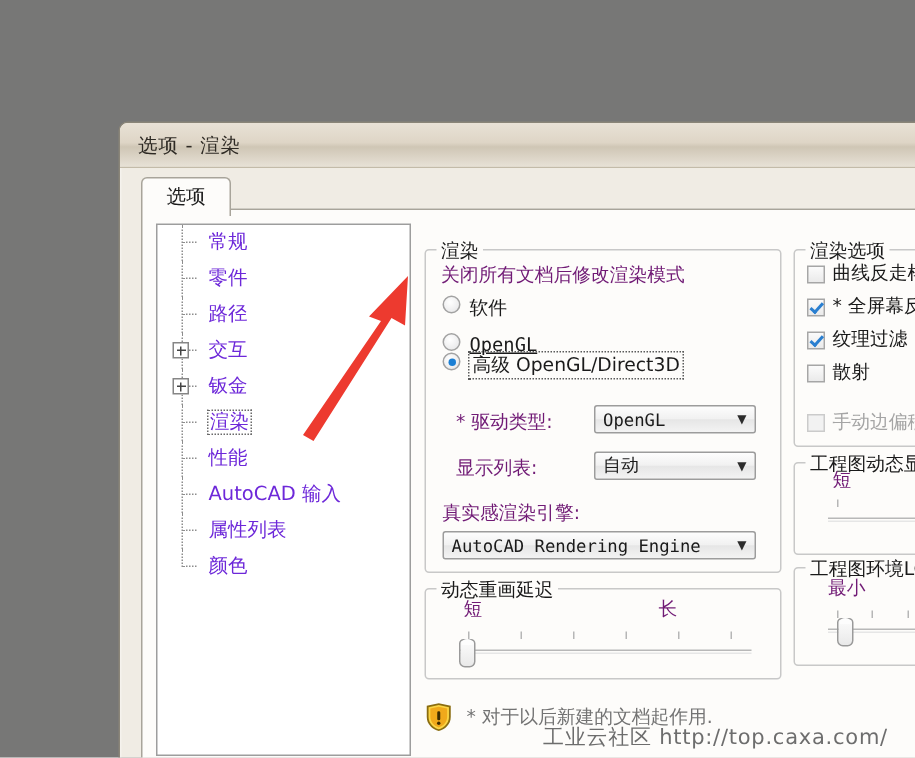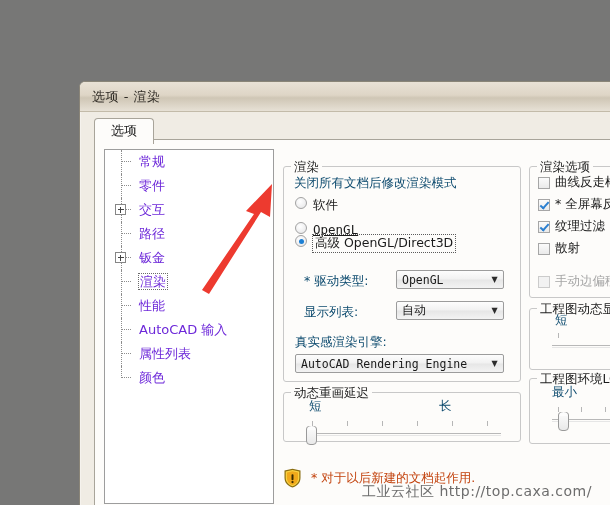--- a/index.html
+++ b/index.html
@@ -156,29 +156,29 @@
     top: -8px;
     left: 7px;
     background: #fdfcfa;
     padding: 0 3px;
     font-size: 12.5px;
     color: #1a1a1a;
     white-space: nowrap;
   }
 
   #gb-render   { left: 188px; top: 26px; width: 238px; height: 216px; }
-  #gb-redraw   { left: 188px; top: 252px; width: 238px; height: 50px; }
+  #gb-redraw   { left: 188px; top: 252px; width: 238px; height: 61px; }
   #gb-options  { left: 434px; top: 26px; width: 190px; height: 132px; }
   #gb-dyndisp  { left: 434px; top: 168px; width: 190px; height: 62px; }
   #gb-lod      { left: 434px; top: 238px; width: 190px; height: 66px; }
 
   .plain-text {
     position: absolute;
     font-size: 12.5px;
-    color: #0c4a6e;
+    color: #701a75;
     white-space: nowrap;
   }
 
   
   .radio-row {
     position: absolute;
     font-size: 12.5px;
     color: #1a1a1a;
     white-space: nowrap;
     display: flex;
@@ -331,21 +331,21 @@
     align-items: center;
   }
   #footnote .shield {
     width: 19px;
     height: 20px;
     margin-right: 9px;
     flex: 0 0 auto;
   }
   #footnote .note-text {
     font-size: 12.5px;
-    color: #c2410c;
+    color: #737373;
     white-space: nowrap;
   }
 
   
   #watermark {
     position: absolute;
     left: 362px;
     top: 483px;
     font-size: 14px;
     color: #6d6d6d;
@@ -374,22 +374,22 @@
 
   <div id="tabstrip">
     <div class="tab">选项</div>
   </div>
 
   <div id="tabpage">
 
     <div id="treepanel">
         <div class="tree-item"><span class="vline"></span><span class="dash"></span><span class="label">常规</span></div>
         <div class="tree-item"><span class="vline"></span><span class="dash"></span><span class="label">零件</span></div>
+        <div class="tree-item"><span class="vline"></span><span class="dash"></span><span class="label">路径</span></div>
         <div class="tree-item"><span class="vline"></span><span class="dash"></span><span class="plusbox"></span><span class="label">交互</span></div>
-        <div class="tree-item"><span class="vline"></span><span class="dash"></span><span class="label">路径</span></div>
         <div class="tree-item"><span class="vline"></span><span class="dash"></span><span class="plusbox"></span><span class="label">钣金</span></div>
         <div class="tree-item selected"><span class="vline"></span><span class="dash"></span><span class="label">渲染</span></div>
         <div class="tree-item"><span class="vline"></span><span class="dash"></span><span class="label">性能</span></div>
         <div class="tree-item"><span class="vline"></span><span class="dash"></span><span class="label">AutoCAD 输入</span></div>
         <div class="tree-item"><span class="vline"></span><span class="dash"></span><span class="label">属性列表</span></div>
         <div class="tree-item"><span class="vline" style="bottom: auto; height: 12px;"></span><span class="dash"></span><span class="label">颜色</span></div>
       </div>
 
     <div class="groupbox" id="gb-render">
       <div class="gb-title">渲染</div>

